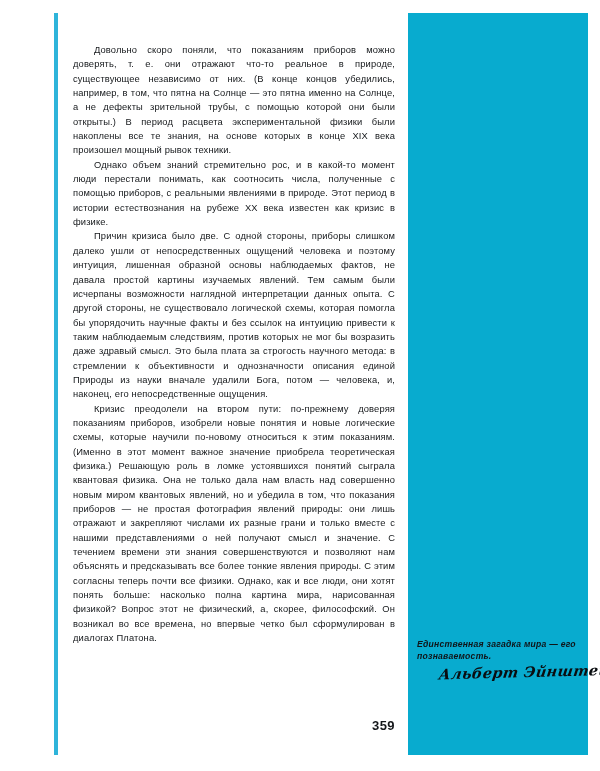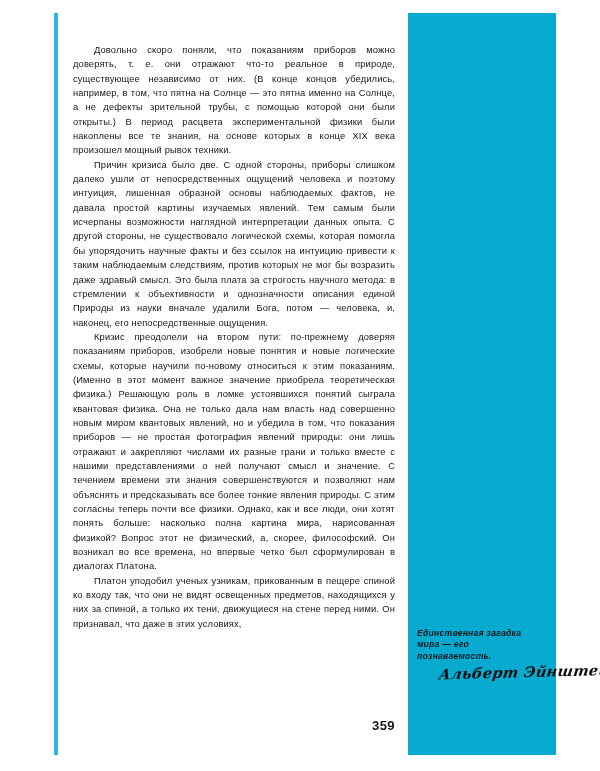--- a/index.html
+++ b/index.html
@@ -32,21 +32,21 @@
     width: 4px;
     height: 742px;
     background: #2eb4da;
   }
 
   
   #cyan-panel {
     position: absolute;
     left: 408px;
     top: 13px;
-    width: 148px;
+    width: 180px;
     height: 742px;
     background: #08abcf;
   }
 
   
   #quote-block {
     position: absolute;
     left: 9px;
     right: 10px;
     bottom: 72px;
@@ -118,20 +118,20 @@
 
   <div id="cyan-panel">
     <div id="quote-block">
       <p class="quote-text">Единственная загадка мира — его познаваемость.</p>
       <p class="quote-attrib">Альберт Эйнштейн</p>
     </div>
   </div>
 
   <div id="body-column">
     <p class="para">Довольно скоро поняли, что показаниям приборов можно доверять, т. е. они отражают что-то реальное в природе, существующее независимо от них. (В конце концов убедились, например, в том, что пятна на Солнце — это пятна именно на Солнце, а не дефекты зрительной трубы, с помощью которой они были открыты.) В период расцвета экспериментальной физики были накоплены все те знания, на основе которых в конце XIX века произошел мощный рывок техники.</p>
+    <p class="para">Однако объем знаний стремительно рос, и в какой-то момент люди перестали понимать, как соотносить числа, полученные с помощью приборов, с реальными явлениями в природе. Этот период в истории естествознания на рубеже XX века известен как кризис в физике.</p>
     <p class="para">Причин кризиса было две. С одной стороны, приборы слишком далеко ушли от непосредственных ощущений человека и поэтому интуиция, лишенная образной основы наблюдаемых фактов, не давала простой картины изучаемых явлений. Тем самым были исчерпаны возможности наглядной интерпретации данных опыта. С другой стороны, не существовало логической схемы, которая помогла бы упорядочить научные факты и без ссылок на интуицию привести к таким наблюдаемым следствиям, против которых не мог бы возразить даже здравый смысл. Это была плата за строгость научного метода: в стремлении к объективности и однозначности описания единой Природы из науки вначале удалили Бога, потом — человека, и, наконец, его непосредственные ощущения.</p>
     <p class="para">Кризис преодолели на втором пути: по-прежнему доверяя показаниям приборов, изобрели новые понятия и новые логические схемы, которые научили по-новому относиться к этим показаниям. (Именно в этот момент важное значение приобрела теоретическая физика.) Решающую роль в ломке устоявшихся понятий сыграла квантовая физика. Она не только дала нам власть над совершенно новым миром квантовых явлений, но и убедила в том, что показания приборов — не простая фотография явлений природы: они лишь отражают и закрепляют числами их разные грани и только вместе с нашими представлениями о ней получают смысл и значение. С течением времени эти знания совершенствуются и позволяют нам объяснять и предсказывать все более тонкие явления природы. С этим согласны теперь почти все физики. Однако, как и все люди, они хотят понять больше: насколько полна картина мира, нарисованная физикой? Вопрос этот не физический, а, скорее, философский. Он возникал во все времена, но впервые четко был сформулирован в диалогах Платона.</p>
-    <p class="para">Платон уподобил ученых узникам, прикованным в пещере спиной ко входу так, что они не видят освещенных предметов, находящихся у них за спиной, а только их тени, движущиеся на стене перед ними. Он признавал, что даже в этих условиях,</p>
   </div>
 
   <div id="folio">359</div>
 
 </div>
 
 </body></html>

